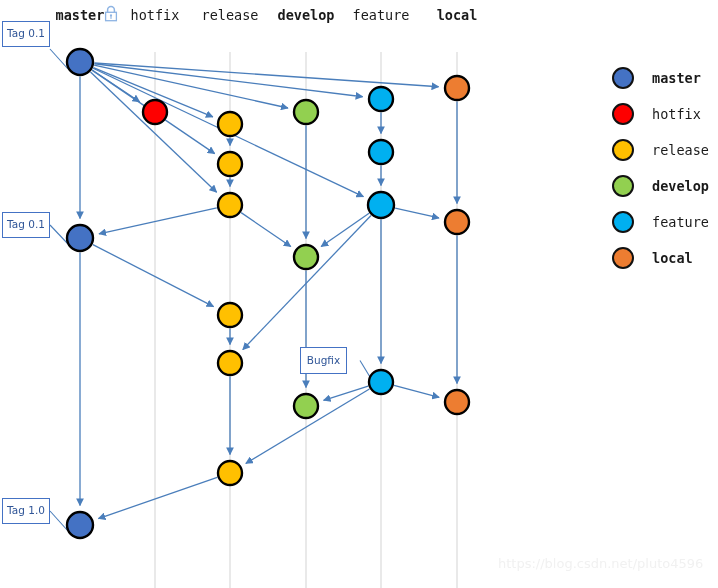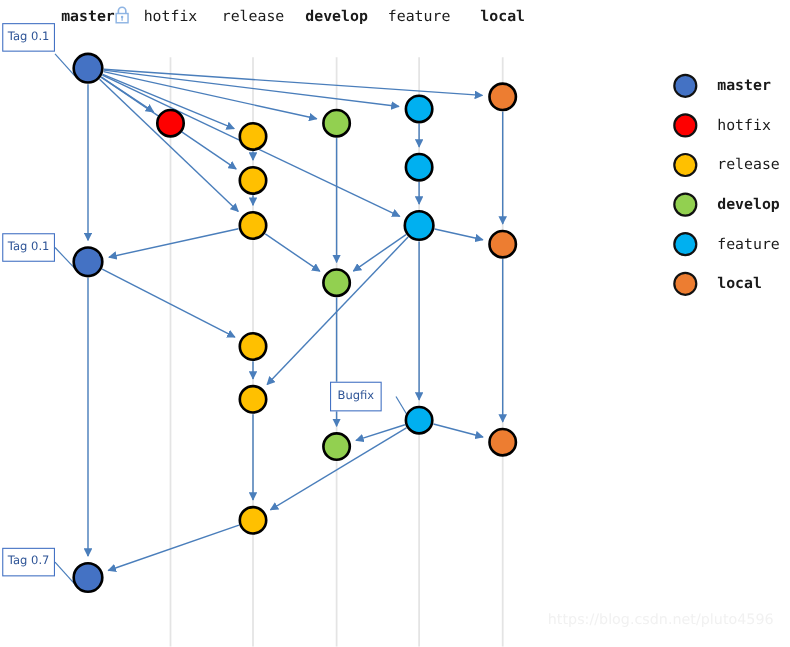--- a/index.html
+++ b/index.html
@@ -180,21 +180,21 @@
       <div class="col-header" style="left: 155px;">hotfix</div>
       <div class="col-header" style="left: 230px;">release</div>
       <div class="col-header bold" style="left: 306px;">develop</div>
       <div class="col-header" style="left: 381px;">feature</div>
       <div class="col-header bold" style="left: 457px;">local</div>
     </div>
 
   <div id="callouts">
       <div class="tag-box" style="left: 2px; top: 21px; width: 48px; height: 26px; display: flex; align-items: center; justify-content: center;">Tag 0.1</div>
       <div class="tag-box" style="left: 2px; top: 212px; width: 48px; height: 26px; display: flex; align-items: center; justify-content: center;">Tag 0.1</div>
-      <div class="tag-box" style="left: 2px; top: 498px; width: 48px; height: 26px; display: flex; align-items: center; justify-content: center;">Tag 0.7</div>
+      <div class="tag-box" style="left: 2px; top: 498px; width: 48px; height: 26px; display: flex; align-items: center; justify-content: center;">Tag 1.0</div>
       <div class="tag-box" style="left: 300px; top: 347px; width: 47px; height: 27px; display: flex; align-items: center; justify-content: center;">Bugfix</div>
     </div>
 
   <div class="legend" id="legend">
       <div class="legend-row">
         <span class="legend-dot" style="background: rgb(68, 114, 196);"></span>
         <span class="legend-label bold">master</span>
       </div>
       <div class="legend-row">
         <span class="legend-dot" style="background: rgb(254, 0, 0);"></span>

